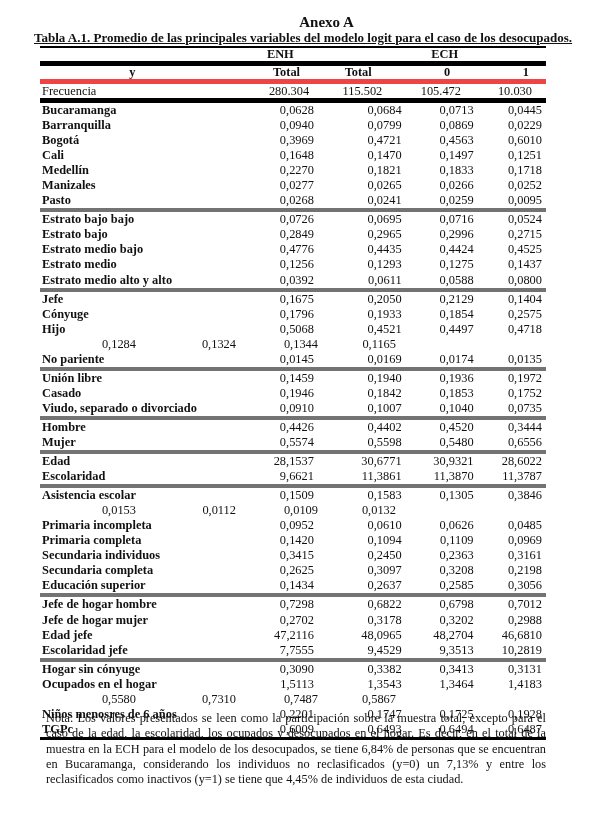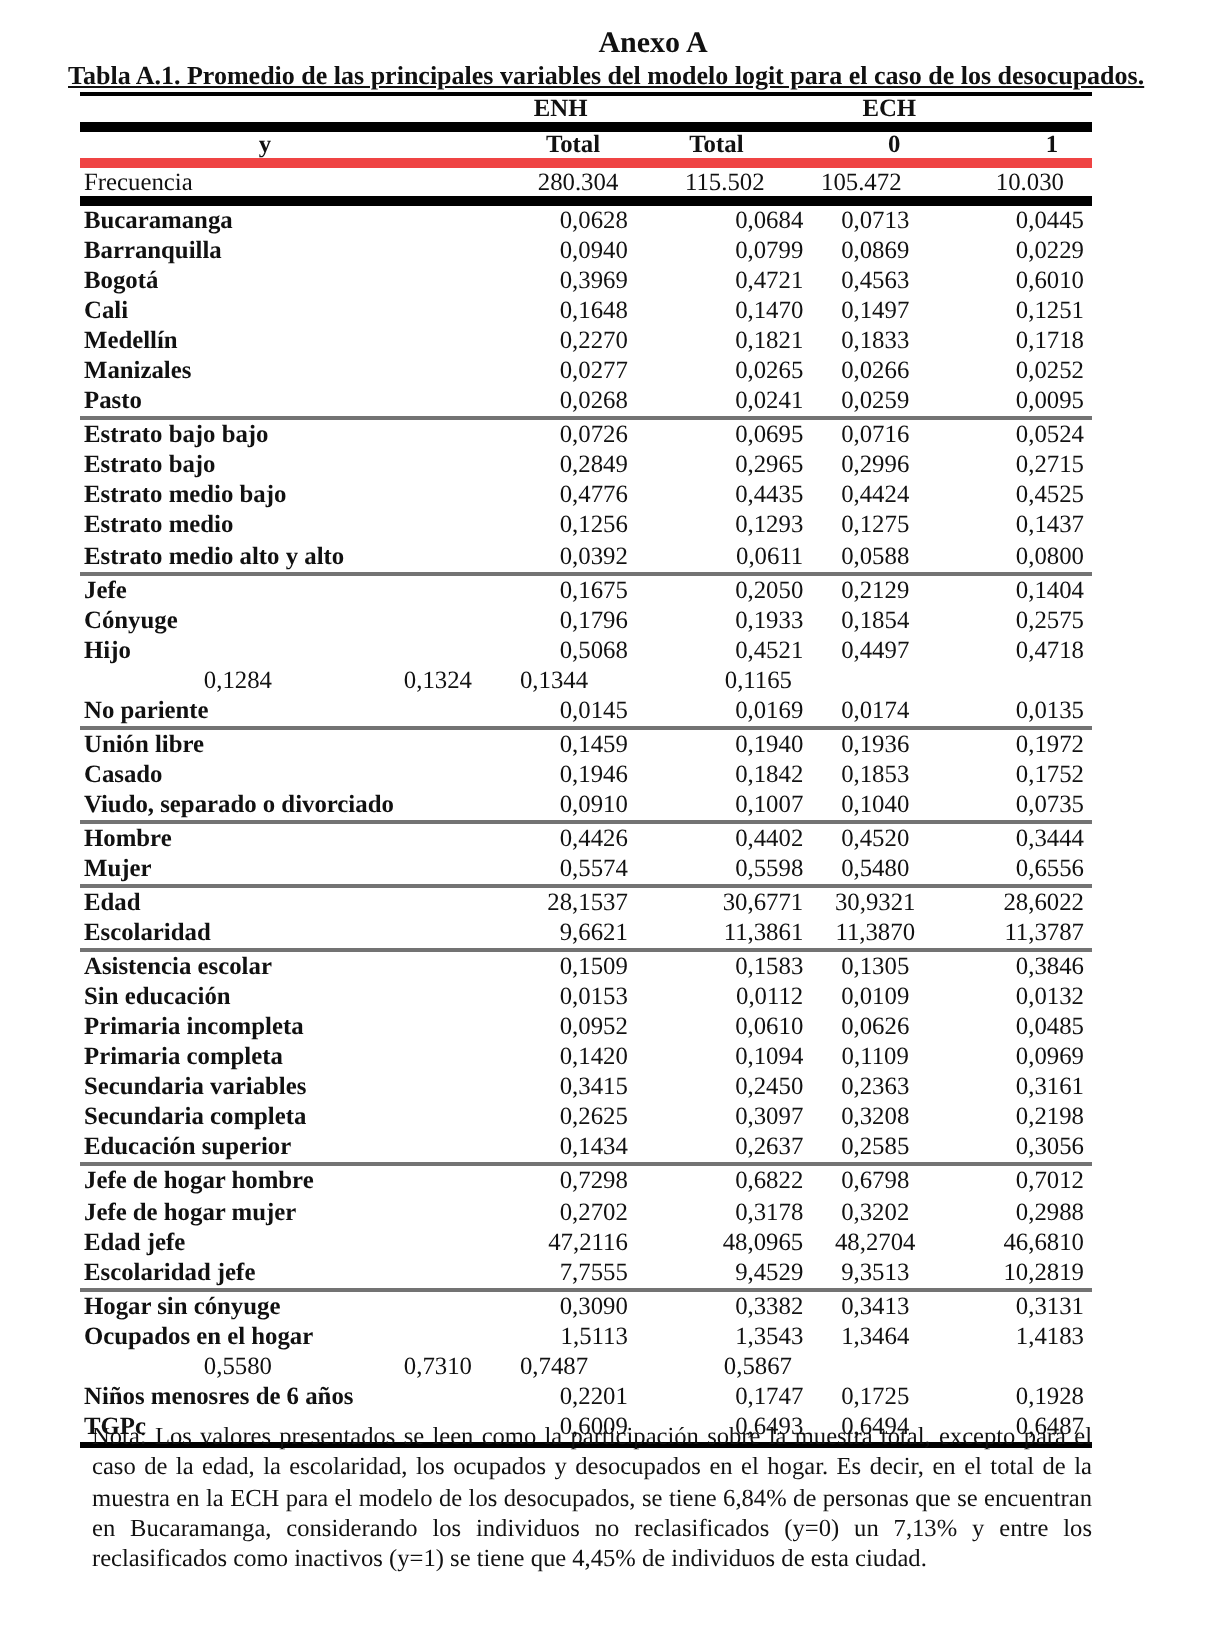--- a/index.html
+++ b/index.html
@@ -23,29 +23,29 @@
     .hrow {
       display: flex; height: 13px; line-height: 13px; font-size: 12.4px;
     }
     .hrow.group { font-weight: bold; }
     .hrow.sub { font-weight: bold; border-top: 5px solid #000; }
     .hrow.freq { font-weight: normal; border-top: 5px solid #ef4444; border-bottom: 5px solid #000; height: 14px; line-height: 14px; }
     .c0 { width: 216px; padding-left: 2px; box-sizing: border-box; }
     .c1, .c2, .c3, .c4 { text-align: right; box-sizing: border-box; }
     .c1 { width: 96px; }
     .c2 { width: 100px; }
-    .c3 { width: 82px; text-align: center; }
+    .c3 { width: 82px; }
     .c4 { width: 82px; padding-right: 4px; }
     .hdr-center { text-align: center; }
     .row {
       display: flex; height: 15.05px; line-height: 15px; font-size: 12.4px;
     }
     .row .c0 { font-weight: bold; padding-left: 2px; }
     .row .c1, .row .c2, .row .c3, .row .c4 { font-weight: normal; }
-    .rows .section { border-bottom: 2px solid #737373; }
+    .rows .section { border-bottom: 4px solid #737373; }
     .note {
       position: absolute; left: 46px; top: 711px; width: 500px;
       font-size: 12.3px; line-height: 15.3px; text-align: justify;
     }
     .source {
       position: absolute; left: 46px; top: 826px; font-size: 14px; font-weight: bold; line-height: 12px;
     }
   </style>
 </head>
 <body>
@@ -256,42 +256,41 @@
       </div>
       <div class="section">
         <div class="row">
           <div class="c0">Asistencia escolar</div>
           <div class="c1">0,1509</div>
           <div class="c2">0,1583</div>
           <div class="c3">0,1305</div>
           <div class="c4">0,3846</div>
         </div>
         <div class="row">
-          <div class="c0">Sin educación</div>
           <div class="c1">0,0153</div>
           <div class="c2">0,0112</div>
           <div class="c3">0,0109</div>
           <div class="c4">0,0132</div>
         </div>
         <div class="row">
           <div class="c0">Primaria incompleta</div>
           <div class="c1">0,0952</div>
           <div class="c2">0,0610</div>
           <div class="c3">0,0626</div>
           <div class="c4">0,0485</div>
         </div>
         <div class="row">
           <div class="c0">Primaria completa</div>
           <div class="c1">0,1420</div>
           <div class="c2">0,1094</div>
           <div class="c3">0,1109</div>
           <div class="c4">0,0969</div>
         </div>
         <div class="row">
-          <div class="c0">Secundaria variables</div>
+          <div class="c0">Secundaria individuos</div>
           <div class="c1">0,3415</div>
           <div class="c2">0,2450</div>
           <div class="c3">0,2363</div>
           <div class="c4">0,3161</div>
         </div>
         <div class="row">
           <div class="c0">Secundaria completa</div>
           <div class="c1">0,2625</div>
           <div class="c2">0,3097</div>
           <div class="c3">0,3208</div>

